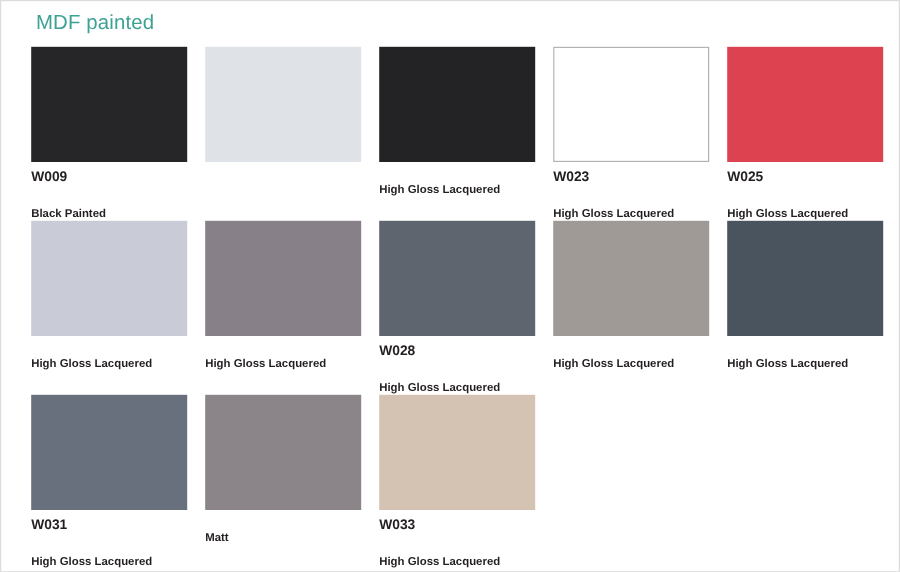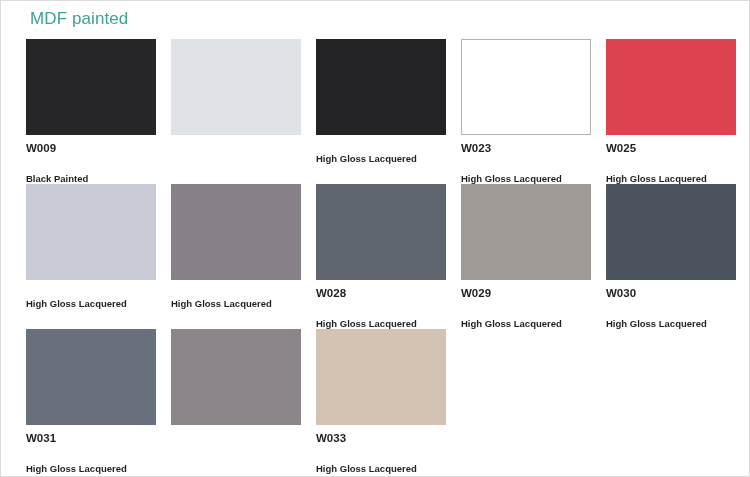--- a/index.html
+++ b/index.html
@@ -117,35 +117,34 @@
         <div class="swatch-chip" style="background: rgb(135, 128, 137);"></div>
         <div class="swatch-finish">High Gloss Lacquered</div>
       </div>
       <div class="swatch-cell">
         <div class="swatch-chip" style="background: rgb(95, 101, 110);"></div>
         <div class="swatch-code">W028</div>
         <div class="swatch-finish">High Gloss Lacquered</div>
       </div>
       <div class="swatch-cell">
         <div class="swatch-chip" style="background: rgb(160, 154, 150);"></div>
-        <div class="swatch-code">W029</div>
         <div class="swatch-finish">High Gloss Lacquered</div>
       </div>
       <div class="swatch-cell">
         <div class="swatch-chip" style="background: rgb(74, 84, 94);"></div>
-        <div class="swatch-code">W030</div>
         <div class="swatch-finish">High Gloss Lacquered</div>
       </div>
       <div class="swatch-cell">
         <div class="swatch-chip" style="background: rgb(105, 112, 125);"></div>
         <div class="swatch-code">W031</div>
         <div class="swatch-finish">High Gloss Lacquered</div>
       </div>
       <div class="swatch-cell">
         <div class="swatch-chip" style="background: rgb(139, 132, 136);"></div>
+        <div class="swatch-finish">Matt</div>
       </div>
       <div class="swatch-cell">
         <div class="swatch-chip" style="background: rgb(212, 194, 179);"></div>
         <div class="swatch-code">W033</div>
         <div class="swatch-finish">High Gloss Lacquered</div>
       </div>
       <div class="empty-cell"></div>
       <div class="empty-cell"></div>
     </div>
 

